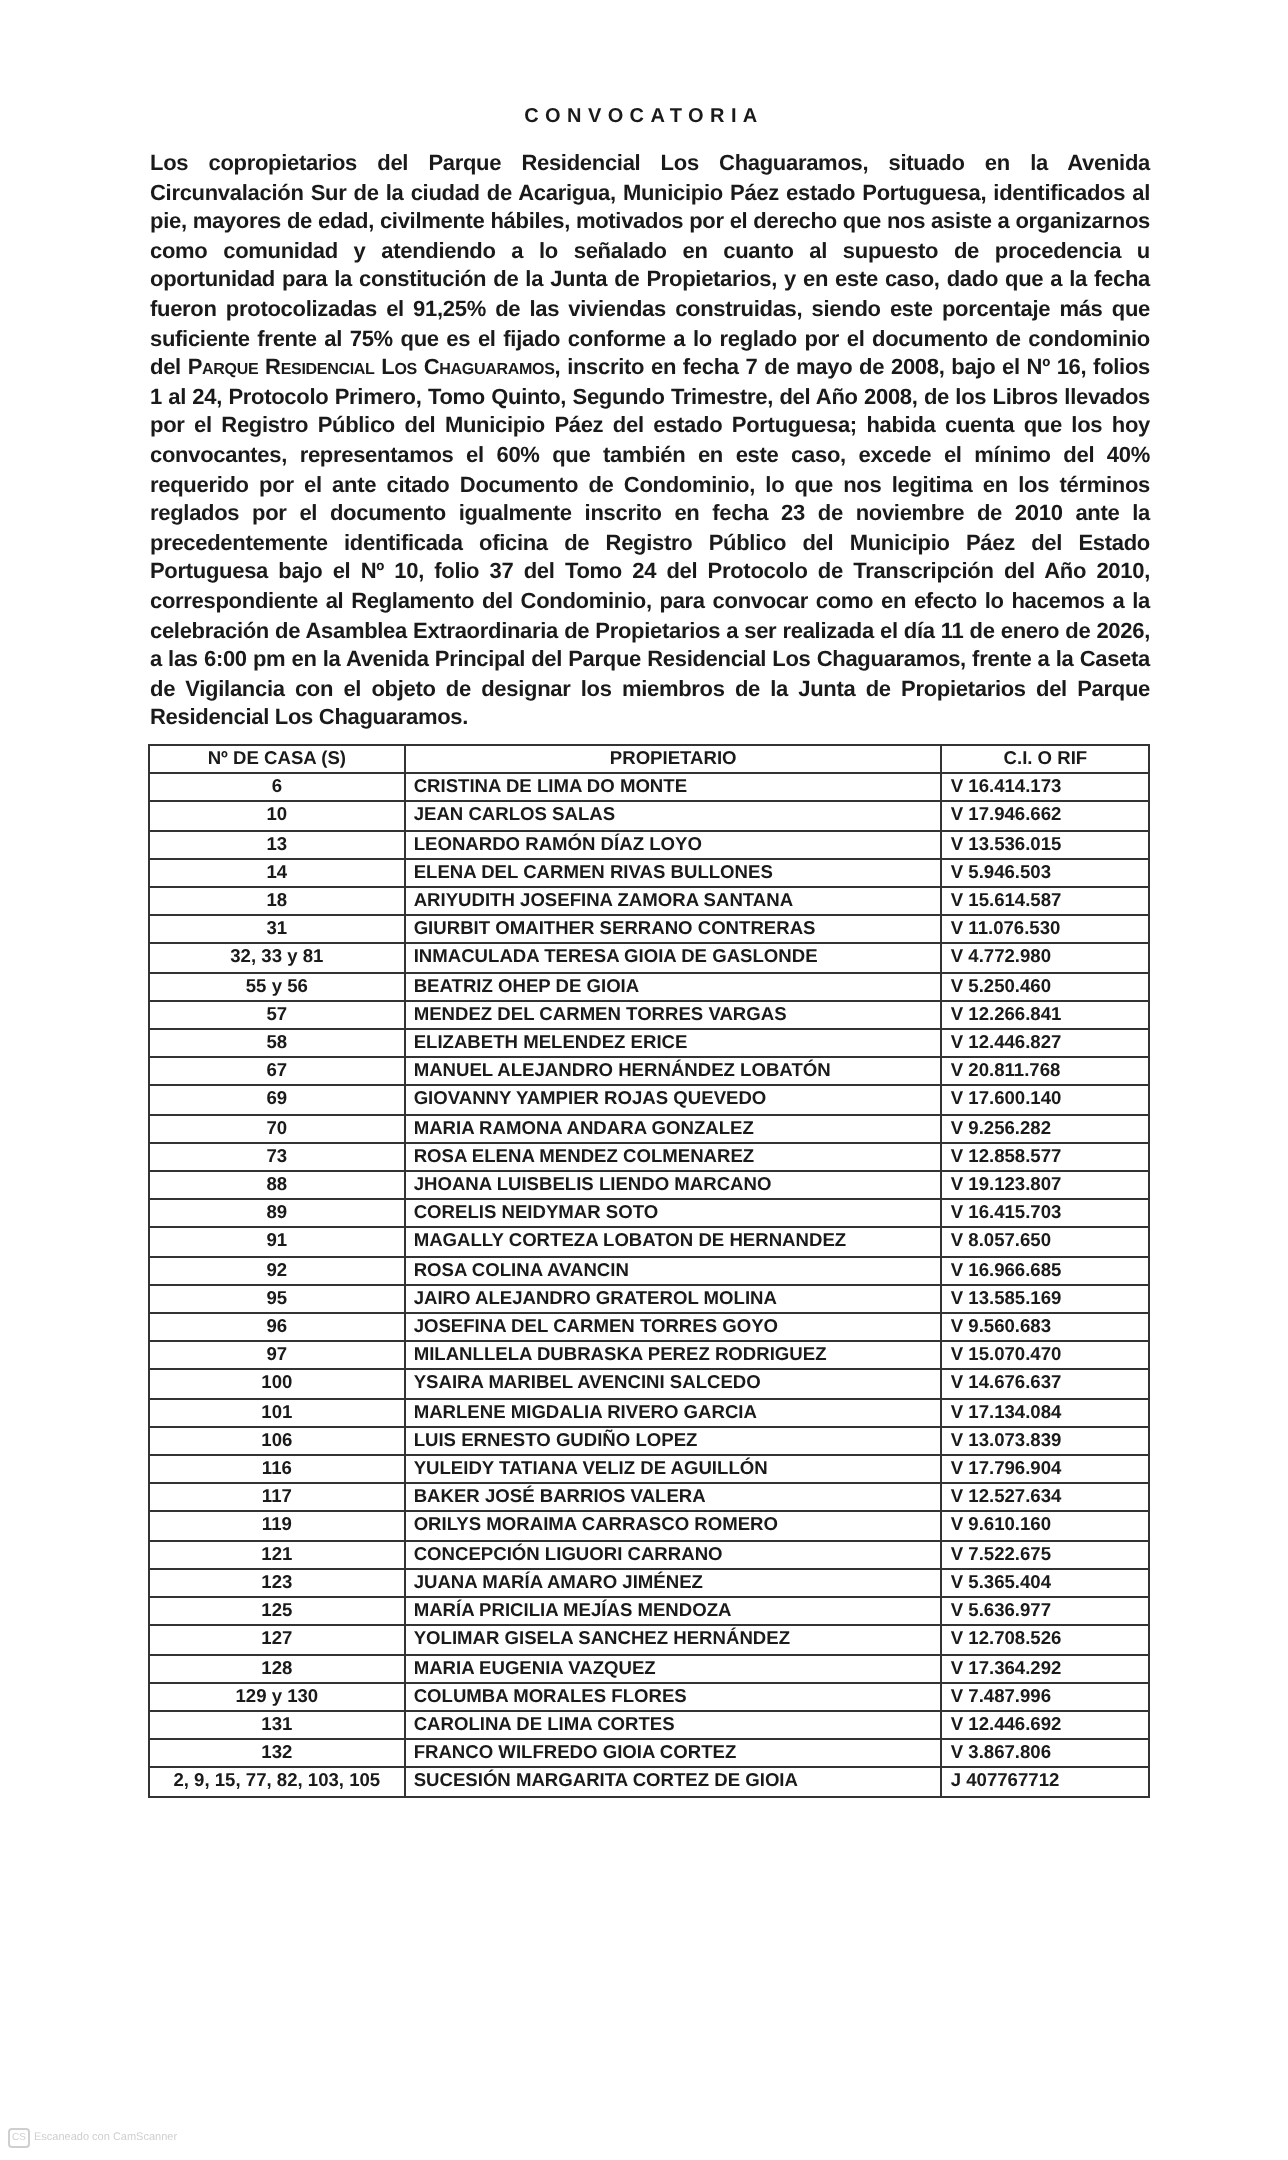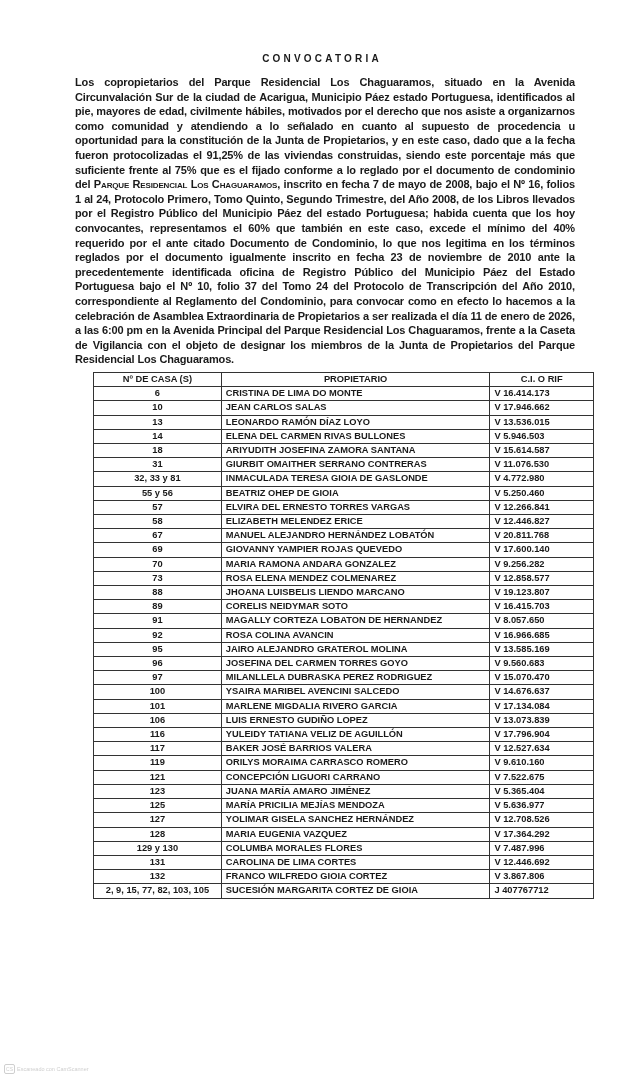--- a/index.html
+++ b/index.html
@@ -5,21 +5,21 @@
   html, body { margin: 0; padding: 0; background: #ffffff; }
   body { width: 644px; height: 1080px; position: relative; overflow: hidden;
          font-family: "Liberation Sans", "DejaVu Sans", sans-serif; color: #1a1a1a; }
   .title { position: absolute; top: 53px; left: 0; width: 644px; text-align: center;
            font-size: 10px; font-weight: bold; letter-spacing: 3.2px; }
   .body-text { position: absolute; top: 75px; left: 75px; width: 500px;
                font-size: 11px; font-weight: bold; line-height: 14.6px;
                text-align: justify; letter-spacing: -0.15px; }
   .sc { font-variant: small-caps; }
   table.owners { position: absolute; top: 372px; left: 74px; width: 501px;
-                 border-collapse: collapse; font-size: 9.3px; font-weight: bold; margin-left: 19px; }
+                 border-collapse: collapse; font-size: 9.3px; font-weight: bold; }
   table.owners td, table.owners th { border: 1px solid #333; padding: 0 4px; height: 13.2px;
                  line-height: 13.2px; white-space: nowrap; overflow: hidden; }
   table.owners th { text-align: center; font-weight: bold; }
   col.c1 { width: 128px; } col.c2 { width: 269px; } col.c3 { width: 104px; }
   td.casa { text-align: center; padding: 0 2px; }
   td.rif { white-space: pre; }
   .footer { position: absolute; top: 1064px; left: 4px; font-size: 5.5px; color: #cfcfcf;
             display: flex; align-items: center; gap: 2px; }
   .cs-logo { width: 9px; height: 8px; border: 1px solid #cfcfcf; border-radius: 2px;
              font-size: 5px; line-height: 8px; text-align: center; color: #cfcfcf; }
@@ -80,21 +80,21 @@
         <td class="owner">INMACULADA TERESA GIOIA DE GASLONDE</td>
         <td class="rif">V   4.772.980</td>
       </tr>
       <tr>
         <td class="casa">55 y 56</td>
         <td class="owner">BEATRIZ OHEP DE GIOIA</td>
         <td class="rif">V   5.250.460</td>
       </tr>
       <tr>
         <td class="casa">57</td>
-        <td class="owner">ELVIRA DEL ERNESTO TORRES VARGAS</td>
+        <td class="owner">MENDEZ DEL CARMEN TORRES VARGAS</td>
         <td class="rif">V 12.266.841</td>
       </tr>
       <tr>
         <td class="casa">58</td>
         <td class="owner">ELIZABETH MELENDEZ ERICE</td>
         <td class="rif">V 12.446.827</td>
       </tr>
       <tr>
         <td class="casa">67</td>
         <td class="owner">MANUEL ALEJANDRO HERNÁNDEZ LOBATÓN</td>

